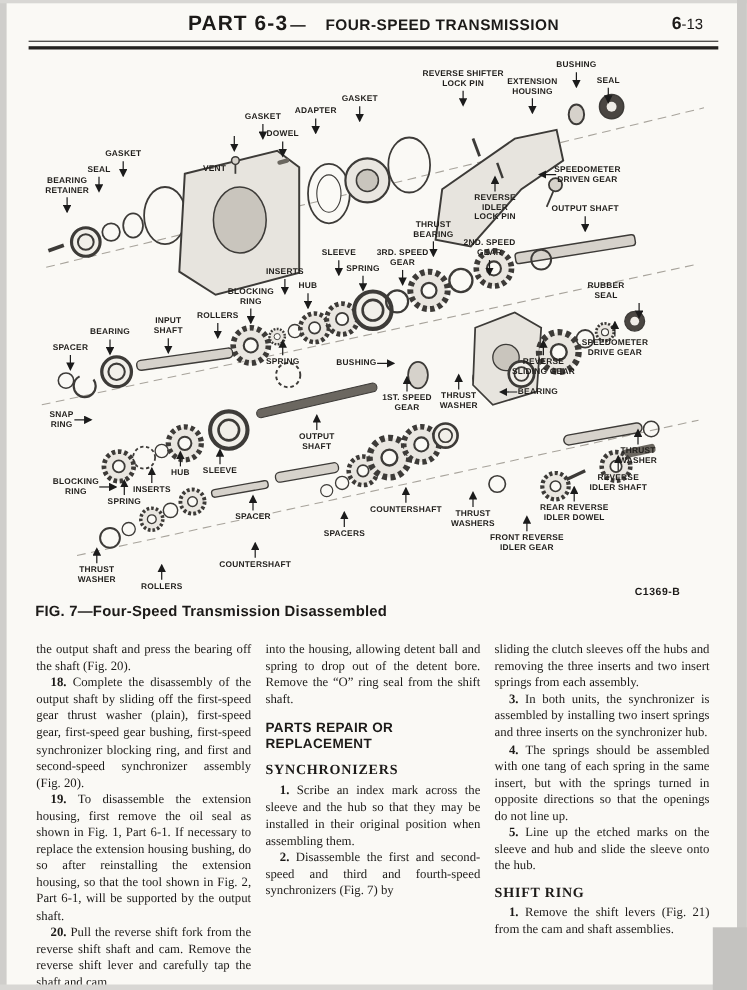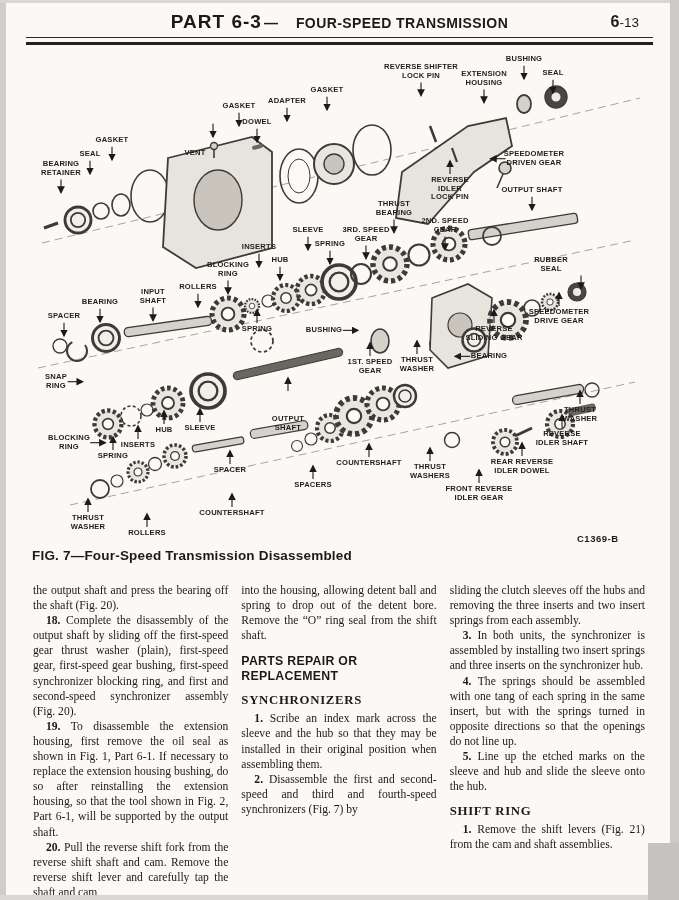--- a/index.html
+++ b/index.html
@@ -270,21 +270,21 @@
 SEAL</div>
         <div class="part-label" style="left: 559px; top: 308px;">SPEEDOMETER
 DRIVE GEAR</div>
         <div class="part-label" style="left: 494px; top: 325px;">REVERSE
 SLIDING GEAR</div>
         <div class="part-label" style="left: 489px; top: 352px;">BEARING</div>
         <div class="part-label" style="left: 370px; top: 358px;">1ST. SPEED
 GEAR</div>
         <div class="part-label" style="left: 417px; top: 356px;">THRUST
 WASHER</div>
-        <div class="part-label" style="left: 288px; top: 415px;">OUTPUT
+        <div class="part-label" style="left: 288px; top: 393px;">OUTPUT
 SHAFT</div>
         <div class="part-label" style="left: 69px; top: 434px;">BLOCKING
 RING</div>
         <div class="part-label" style="left: 113px; top: 452px;">SPRING</div>
         <div class="part-label" style="left: 138px; top: 441px;">INSERTS</div>
         <div class="part-label" style="left: 164px; top: 426px;">HUB</div>
         <div class="part-label" style="left: 200px; top: 424px;">SLEEVE</div>
         <div class="part-label" style="left: 230px; top: 466px;">SPACER</div>
         <div class="part-label" style="left: 88px; top: 514px;">THRUST
 WASHER</div>

